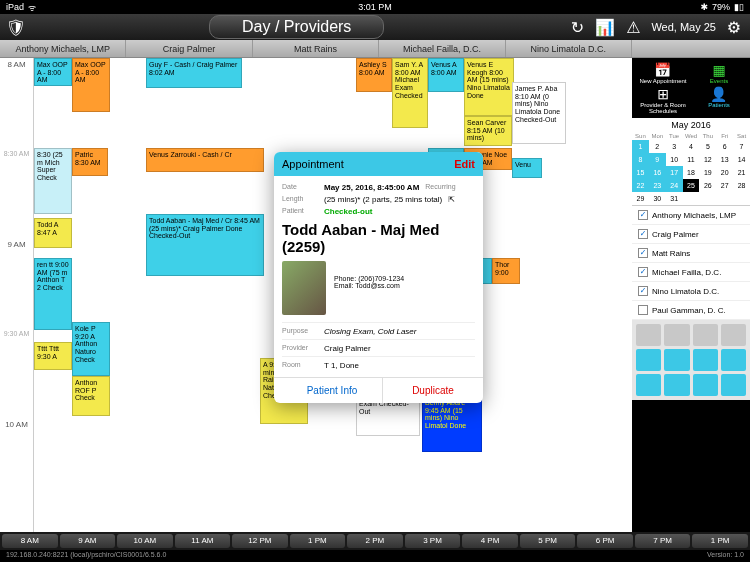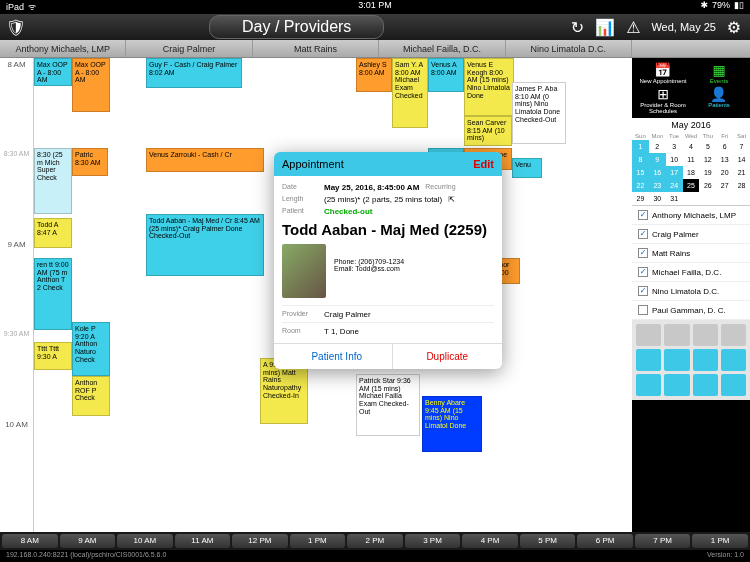--- a/index.html
+++ b/index.html
@@ -1,19 +1,19 @@
 <!DOCTYPE html>
 <html><head>
 <meta charset="utf-8">
 <style>
 * { margin: 0; padding: 0; box-sizing: border-box; font-family: -apple-system, Helvetica, Arial, sans-serif; }
 body { width: 750px; height: 562px; overflow: hidden; background: #000; position: relative; }
 
 
-.status-bar { height: 14px; background: #000; color: #fff; display: flex; justify-content: space-between; align-items: flex-start; padding: 0 6px; font-size: 9px; }
+.status-bar { height: 14px; background: #000; color: #fff; display: flex; justify-content: space-between; align-items: center; padding: 0 6px; font-size: 9px; }
 .status-left, .status-right { display: flex; align-items: center; gap: 4px; }
 .status-center { position: absolute; left: 50%; transform: translateX(-50%); }
 
 
 .header { height: 26px; background: linear-gradient(#3a3a3a, #1a1a1a); display: flex; align-items: center; padding: 0 6px; color: #fff; gap: 8px; }
 .header-title { font-size: 14px; flex: 0 0 auto; }
 .header-mode { background: linear-gradient(#555, #222); border: 1px solid #666; border-radius: 10px; padding: 2px 32px; font-size: 16px; margin-left: auto; margin-right: auto; color: #fff; }
 .header-icon { width: 20px; height: 20px; display: inline-flex; align-items: center; justify-content: center; }
 .header-date { font-size: 11px; }
 
@@ -47,21 +47,21 @@
 
 .prov-list { background: #fff; border-top: 1px solid #ccc; font-size: 8px; }
 .prov-item { padding: 4px 6px; border-bottom: 1px solid #eee; display: flex; align-items: center; gap: 4px; }
 .chk { width: 10px; height: 10px; border: 1px solid #888; display: inline-block; text-align: center; line-height: 8px; font-size: 8px; color: #06c; }
 
 .rooms { background: #e5e5e5; padding: 4px; display: grid; grid-template-columns: repeat(4, 1fr); gap: 3px; }
 .room { background: #3cc8e6; height: 22px; border-radius: 2px; }
 .room.gray { background: #c8c8c8; }
 
 
-.popup { position: absolute; left: 274px; top: 152px; width: 228px; background: #fff; border-radius: 6px; box-shadow: 0 4px 20px rgba(0,0,0,0.4); z-index: 10; font-size: 9px; }
+.popup { position: absolute; left: 274px; top: 152px; width: 209px; background: #fff; border-radius: 6px; box-shadow: 0 4px 20px rgba(0,0,0,0.4); z-index: 10; font-size: 9px; }
 .popup-head { background: #3cc8e6; display: flex; justify-content: space-between; padding: 6px 8px; border-radius: 6px 6px 0 0; font-size: 11px; }
 .popup-head .edit { color: #d00; font-weight: bold; }
 .popup-body { padding: 4px 8px; }
 .popup-row { display: flex; gap: 6px; margin: 3px 0; font-size: 8px; }
 .popup-row .lbl { color: #888; width: 36px; flex-shrink: 0; font-size: 7px; }
 .popup-name { font-weight: bold; font-size: 15px; padding: 2px 0; }
 .popup-photo { width: 44px; height: 54px; background: linear-gradient(135deg, #8a6, #654); border-radius: 2px; margin: 4px 0; float: left; margin-right: 8px; }
 .popup-contact { font-size: 7px; padding-top: 18px; }
 .popup-foot { display: flex; border-top: 1px solid #ddd; padding-left: 8px; }
 .popup-foot div { flex: 1; text-align: center; padding: 7px; font-size: 10px; }
@@ -270,20 +270,24 @@
       </div>
     <div class="popup-name">Todd Aaban - Maj Med (2259)</div>
     <div style="overflow:hidden">
       <div class="popup-photo"></div>
       <div class="popup-contact">
         <div>Phone: (206)709-1234</div>
         <div>Email: Todd@ss.com</div>
       </div>
     </div>
     <div class="popup-row" style="border-top:1px solid #eee;padding-top:4px">
+        <span class="lbl">Purpose</span>
+        <i>Closing Exam, Cold Laser</i>
+      </div>
+    <div class="popup-row" style="border-top:1px solid #eee;padding-top:4px">
         <span class="lbl">Provider</span>
         <span>Craig Palmer</span>
       </div>
     <div class="popup-row" style="border-top:1px solid #eee;padding-top:4px">
         <span class="lbl">Room</span>
         <span>T 1, Done</span>
       </div>
   </div>
   <div class="popup-foot">
     <div class="p-info">Patient Info</div>

